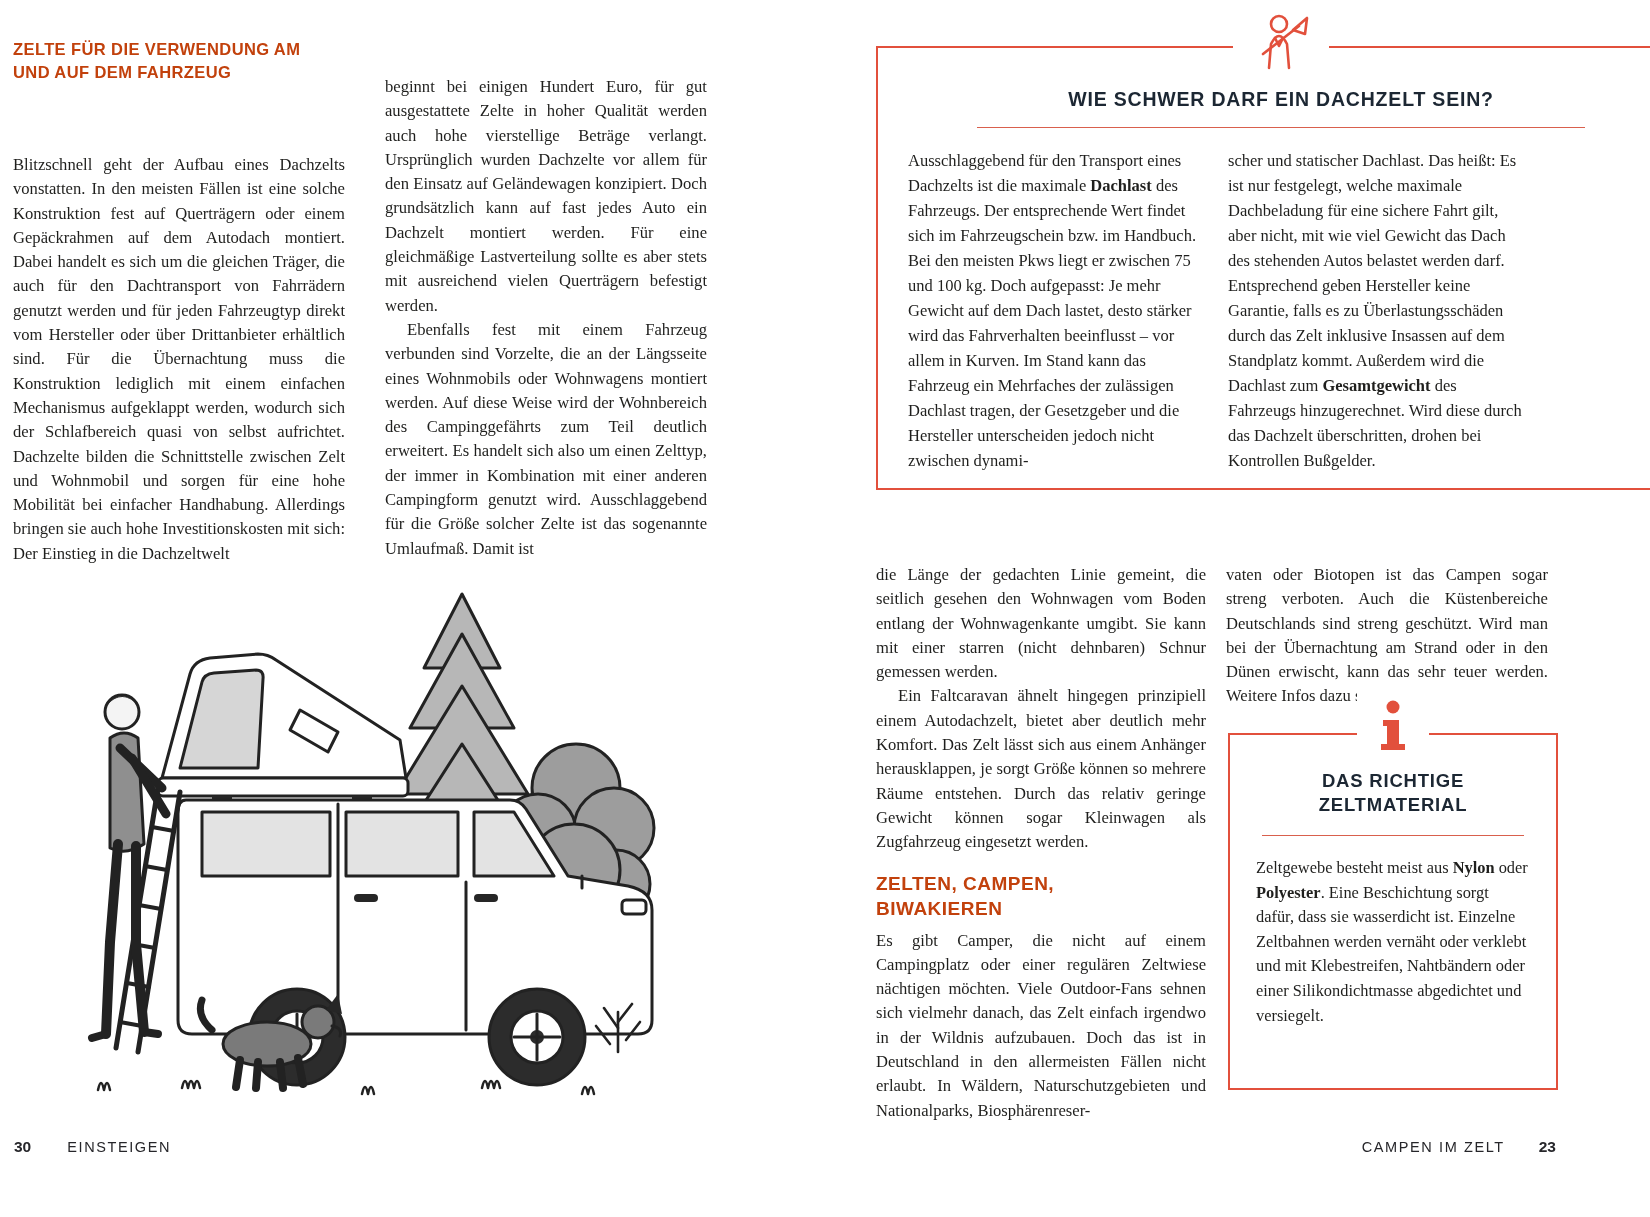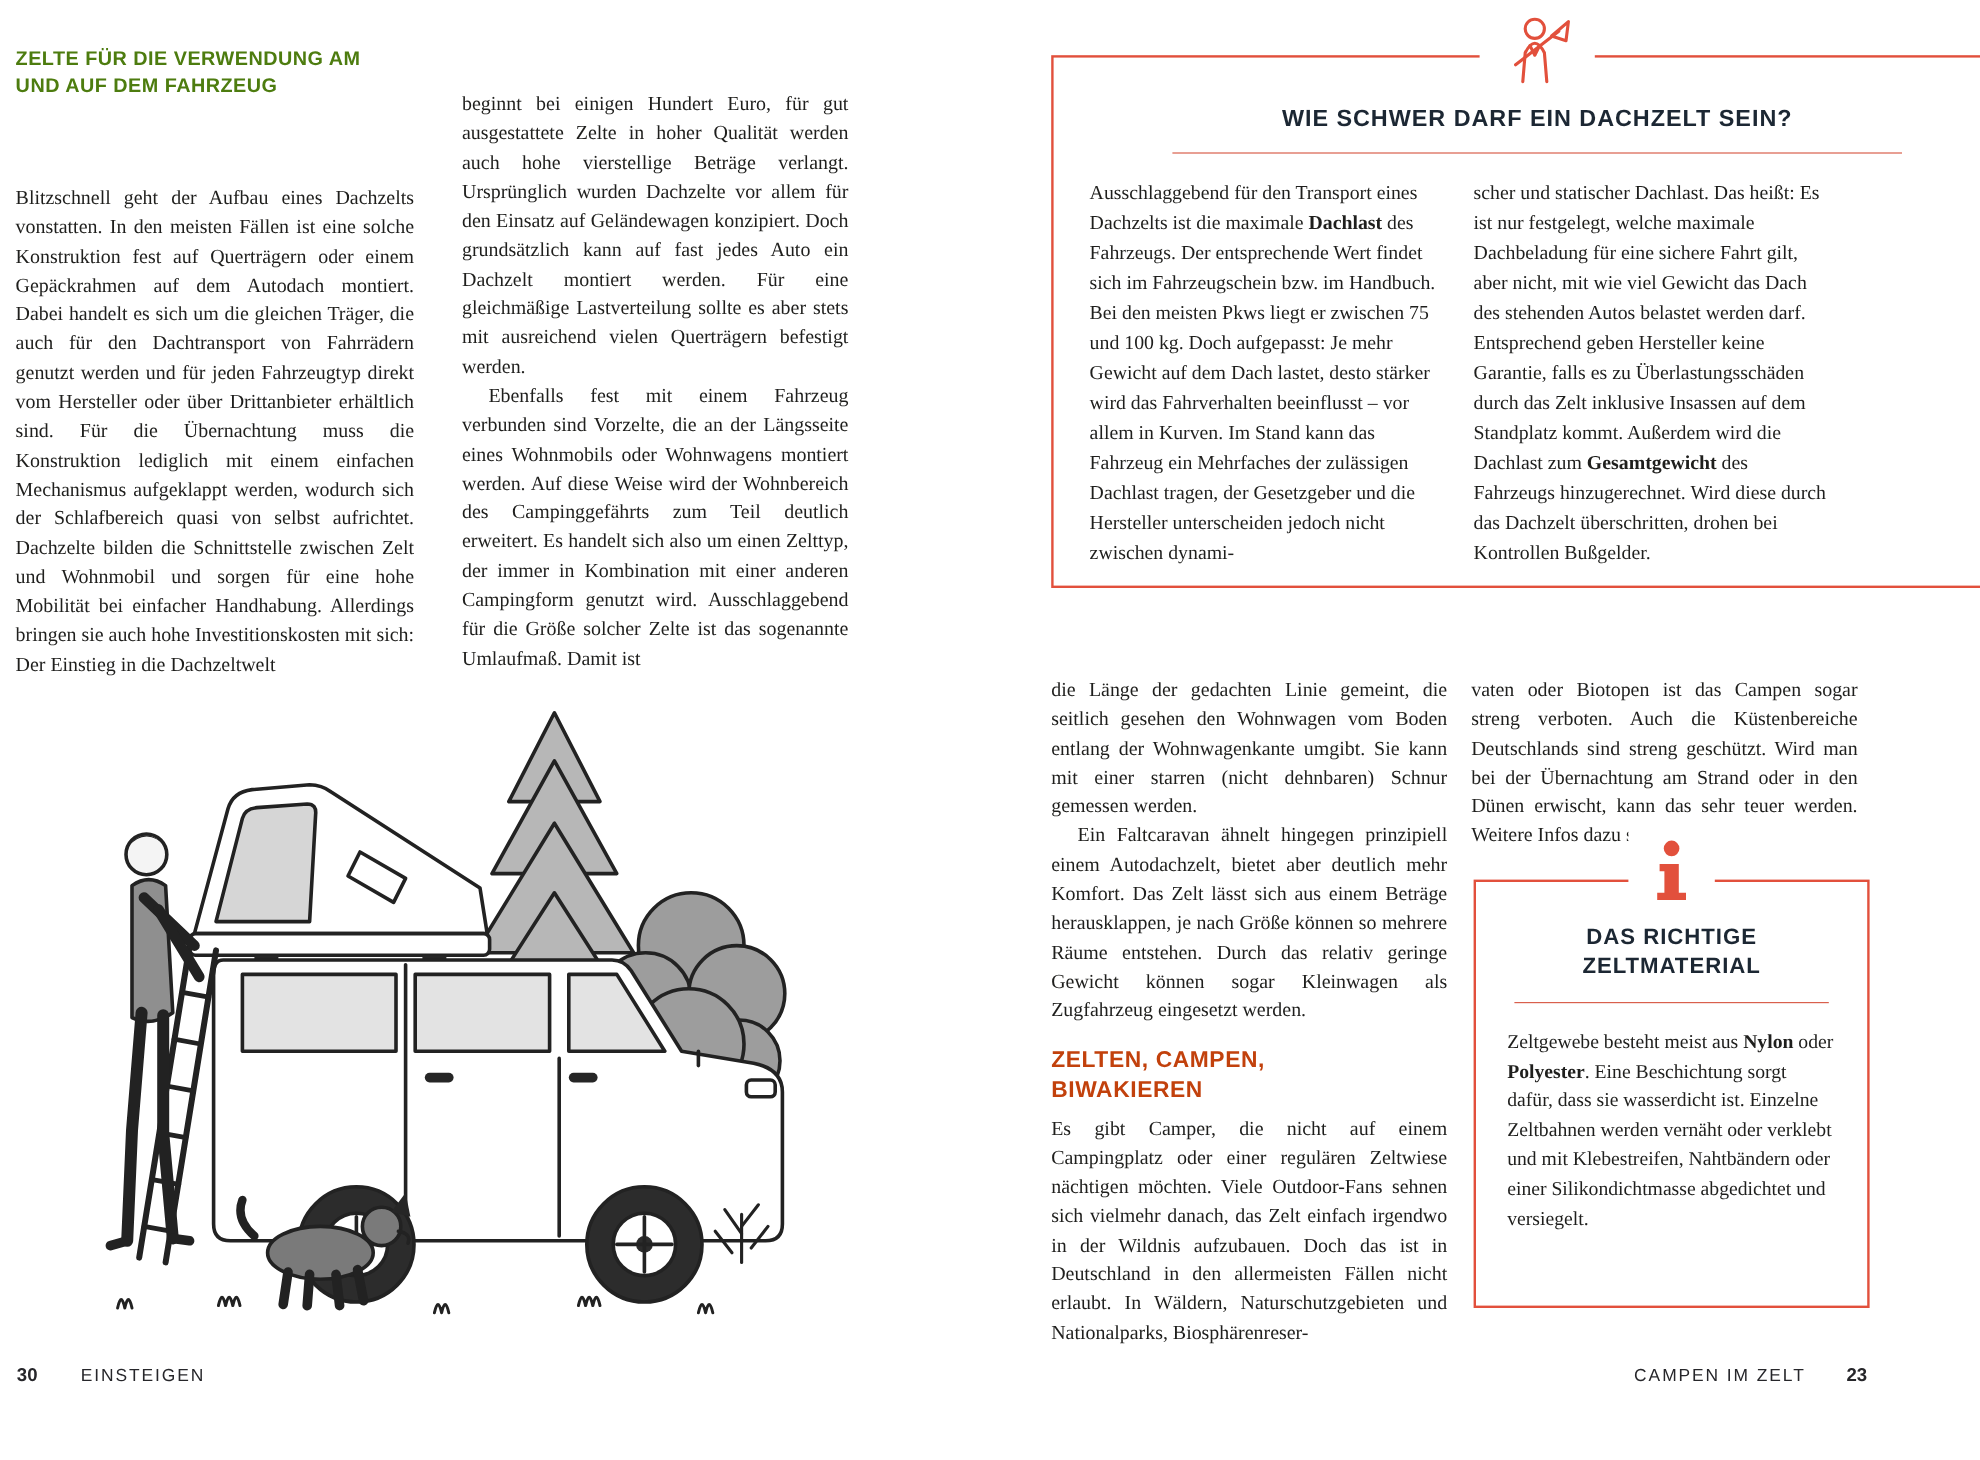--- a/index.html
+++ b/index.html
@@ -15,21 +15,21 @@
   
   .bodycol { position:absolute; font-size:16.6px; line-height:24.3px; text-align:justify; hyphens:auto;margin-top:35px; }
   .bodycol p { margin:0; }
   p.indent { text-indent:22px; }
 
   
   .blue-heading {
     position:absolute; left:13px; top:38px; margin:0;
     font-family:"Liberation Sans", sans-serif;
     font-weight:bold; font-size:16.5px; line-height:23px;
-    letter-spacing:.4px; color:#4d7c0f;
+    letter-spacing:.4px; color:#c2410c;
   }
   .colL1 { left:13px;  top:118px; width:332px; }
   .colL2 { left:385px; top:40px;  width:322px; }
   .illustration { position:absolute; left:62px; top:582px; width:600px; height:535px; }
 
   
   .redbox { position:absolute; border:2px solid #e2503c; background:#fff; }
   .weight-box { left:876px; top:46px; width:810px; height:444px; }
   .box-icon {
     position:absolute; left:50%; transform:translateX(-50%);
@@ -230,21 +230,21 @@
       <div class="boxcol boxcol-1">
         <p><span>Ausschlaggebend für den Transport eines Dachzelts ist die maximale </span><b>Dachlast</b><span> des Fahrzeugs. Der entsprechende Wert findet sich im Fahrzeugschein bzw. im Handbuch. Bei den meisten Pkws liegt er zwischen 75 und 100 kg. Doch aufgepasst: Je mehr Gewicht auf dem Dach lastet, desto stärker wird das Fahrverhalten beeinflusst – vor allem in Kurven. Im Stand kann das Fahrzeug ein Mehrfaches der zulässigen Dachlast tragen, der Gesetzgeber und die Hersteller unterscheiden jedoch nicht zwischen dynami-</span></p>
       </div>
       <div class="boxcol boxcol-2">
         <p><span>scher und statischer Dachlast. Das heißt: Es ist nur festgelegt, welche maximale Dachbeladung für eine sichere Fahrt gilt, aber nicht, mit wie viel Gewicht das Dach des stehenden Autos belastet werden darf. Entsprechend geben Hersteller keine Garantie, falls es zu Überlastungsschäden durch das Zelt inklusive Insassen auf dem Standplatz kommt. Außerdem wird die Dachlast zum </span><b>Gesamtgewicht</b><span> des Fahrzeugs hinzugerechnet. Wird diese durch das Dachzelt überschritten, drohen bei Kontrollen Bußgelder.</span></p>
       </div>
     </div>
 
     <div class="bodycol colR1">
       <p>die Länge der gedachten Linie gemeint, die seitlich gesehen den Wohnwagen vom Boden entlang der Wohnwagenkante umgibt. Sie kann mit einer starren (nicht dehnbaren) Schnur gemessen werden.</p>
-      <p class="indent">Ein Faltcaravan ähnelt hingegen prinzipiell einem Autodachzelt, bietet aber deutlich mehr Komfort. Das Zelt lässt sich aus einem Beträge herausklappen, je nach Größe können so mehrere Räume entstehen. Durch das relativ geringe Gewicht können sogar Kleinwagen als Zugfahrzeug eingesetzt werden.</p>
+      <p class="indent">Ein Faltcaravan ähnelt hingegen prinzipiell einem Autodachzelt, bietet aber deutlich mehr Komfort. Das Zelt lässt sich aus einem Anhänger herausklappen, je sorgt Größe können so mehrere Räume entstehen. Durch das relativ geringe Gewicht können sogar Kleinwagen als Zugfahrzeug eingesetzt werden.</p>
       <h3 class="subheading">
         <span>ZELTEN, CAMPEN,</span><br>
         <span>BIWAKIEREN</span>
       </h3>
       <p>Es gibt Camper, die nicht auf einem Campingplatz oder einer regulären Zeltwiese nächtigen möchten. Viele Outdoor-Fans sehnen sich vielmehr danach, das Zelt einfach irgendwo in der Wildnis aufzubauen. Doch das ist in Deutschland in den allermeisten Fällen nicht erlaubt. In Wäldern, Naturschutzgebieten und Nationalparks, Biosphärenreser-</p>
     </div>
 
     <div class="bodycol colR2">
       <p>vaten oder Biotopen ist das Campen sogar streng verboten. Auch die Küstenbereiche Deutschlands sind streng geschützt. Wird man bei der Übernachtung am Strand oder in den Dünen erwischt, kann das sehr teuer werden. Weitere Infos dazu s. S. 159.</p>
     </div>

